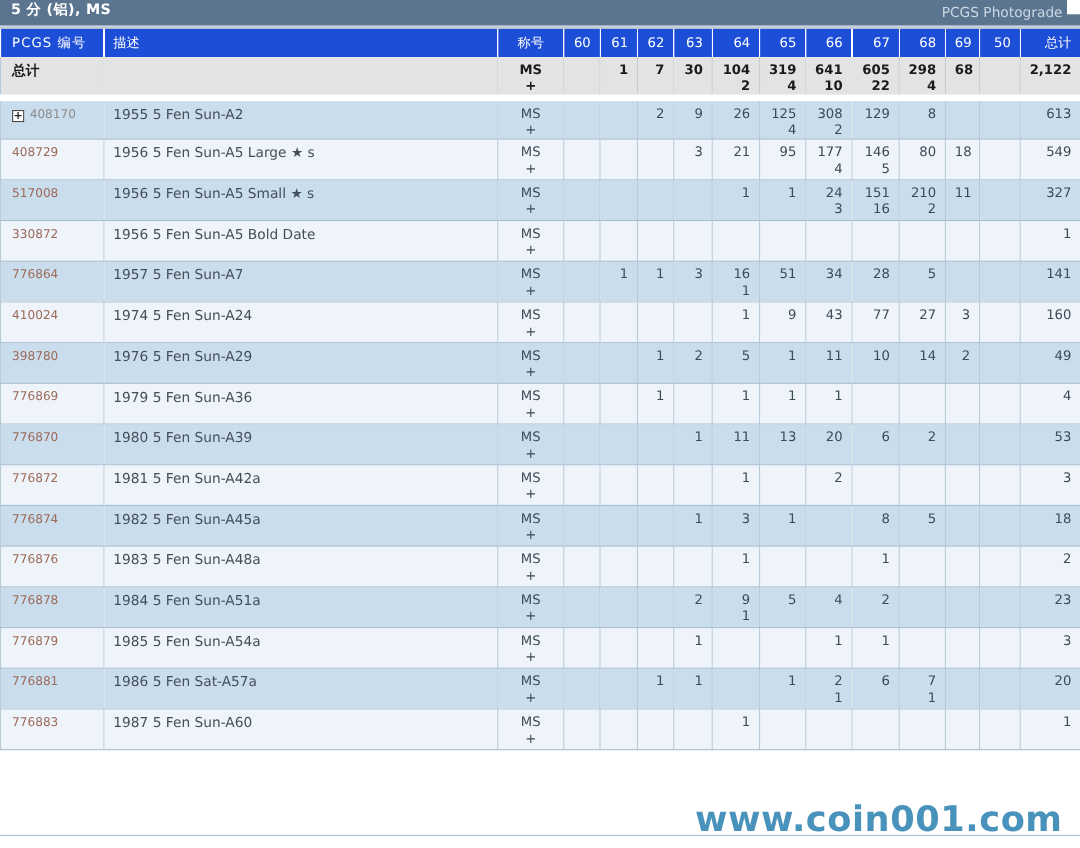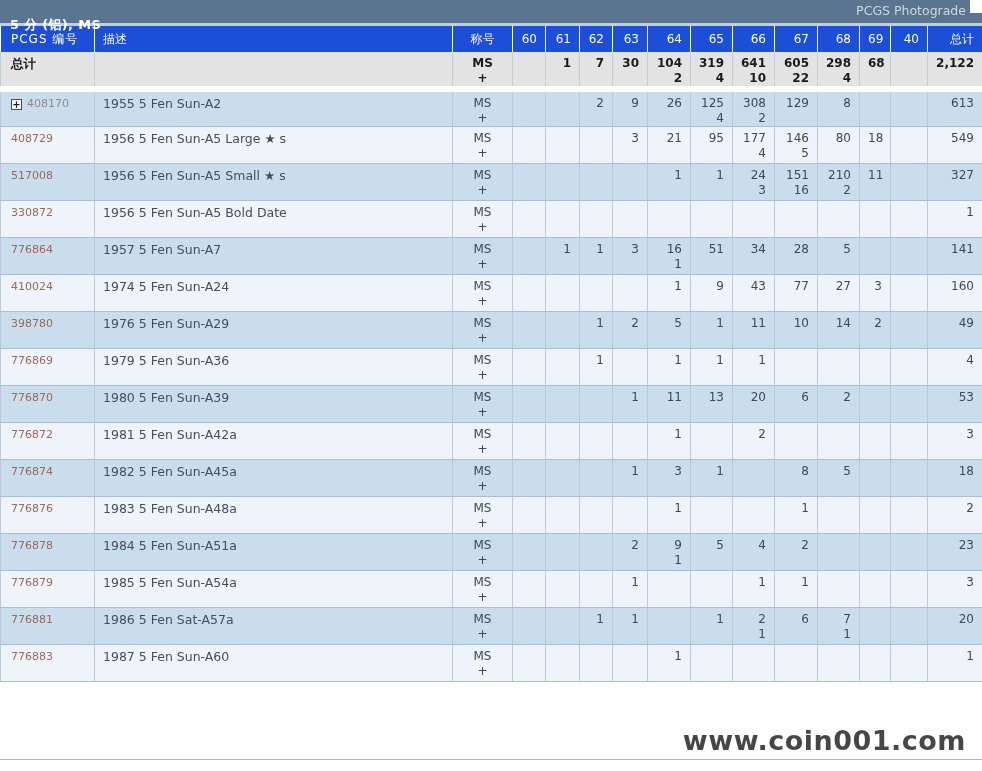--- a/index.html
+++ b/index.html
@@ -3,21 +3,21 @@
 <meta charset="utf-8">
 <style>
   * { box-sizing: border-box; }
   html,body { margin:0; padding:0; }
   body {
     width:982px; height:771px; background:#ffffff; position:relative;
     font-family:"DejaVu Sans","Liberation Sans",sans-serif; overflow:hidden;
   }
   
   .title-bar { position:relative; height:26px; background:#5b7490; border-bottom:3px solid #c3cfda; }
-  .title { position:absolute; left:10px; top:16px; color:#ffffff; font-weight:bold; font-size:13px; letter-spacing:0.3px; }
+  .title { position:absolute; left:10px; top:0; color:#ffffff; font-weight:bold; font-size:13px; letter-spacing:0.3px; }
   .photograde { position:absolute; right:16px; top:3px; color:#ccd7e1; font-size:12.5px; text-decoration:none; cursor:pointer; }
   .corner-notch { position:absolute; right:0; top:0; width:12px; height:13px; background:#ffffff; }
   
   .table-wrap { height:734px; overflow:hidden; border-bottom:1px solid #a9bfd1; }
   table { border-collapse:collapse; table-layout:fixed; width:982px; }
   thead th {
     background:#1d4ed8; color:#ffffff; font-size:12px; font-weight:normal;
     height:26px; padding:0 8px; border-right:1px solid rgba(255,255,255,0.28);
     white-space:nowrap; overflow:hidden;
   }
@@ -49,21 +49,21 @@
   .pcgs-link { color:#9c6a59; text-decoration:none; cursor:pointer; font-size:11px; }
   tr.visited .pcgs-link { color:#8d8d8d; }
   .expand-box {
     display:inline-block; width:11px; height:11px; border:1px solid #4a4a4a; background:#ffffff;
     color:#222222; font-size:10px; line-height:9px; text-align:center; margin-right:5px;
     vertical-align:-1px; cursor:pointer; font-weight:bold;
   }
   
   .watermark {
     position:absolute; right:16px; top:725px; z-index:5;
-    font-size:27px; font-weight:bold; color:#000000; opacity:0.72;
+    font-size:32px; font-weight:bold; color:#0369a1; opacity:0.72;
     letter-spacing:0.5px; pointer-events:none;
   }
 </style>
 </head>
 <body>
 
 <div class="page">
   <div class="title-bar">
     <span class="title">5 分 (铝), MS</span>
     <a class="photograde">PCGS Photograde</a>
@@ -97,21 +97,21 @@
             <th class="col-num">60</th>
             <th class="col-num">61</th>
             <th class="col-num">62</th>
             <th class="col-num">63</th>
             <th class="col-num">64</th>
             <th class="col-num">65</th>
             <th class="col-num">66</th>
             <th class="col-num">67</th>
             <th class="col-num">68</th>
             <th class="col-num">69</th>
-            <th class="col-num">40</th>
+            <th class="col-num">50</th>
             <th class="col-total">总计</th>
           </tr>
       </thead>
       <tbody id="table-body">
           <tr class="totals-row">
             <td class="c-label">总计</td>
             <td class="c-desc"></td>
             <td class="c-desig">
               <div class="desig-line">MS</div>
               <div class="desig-line">+</div>

